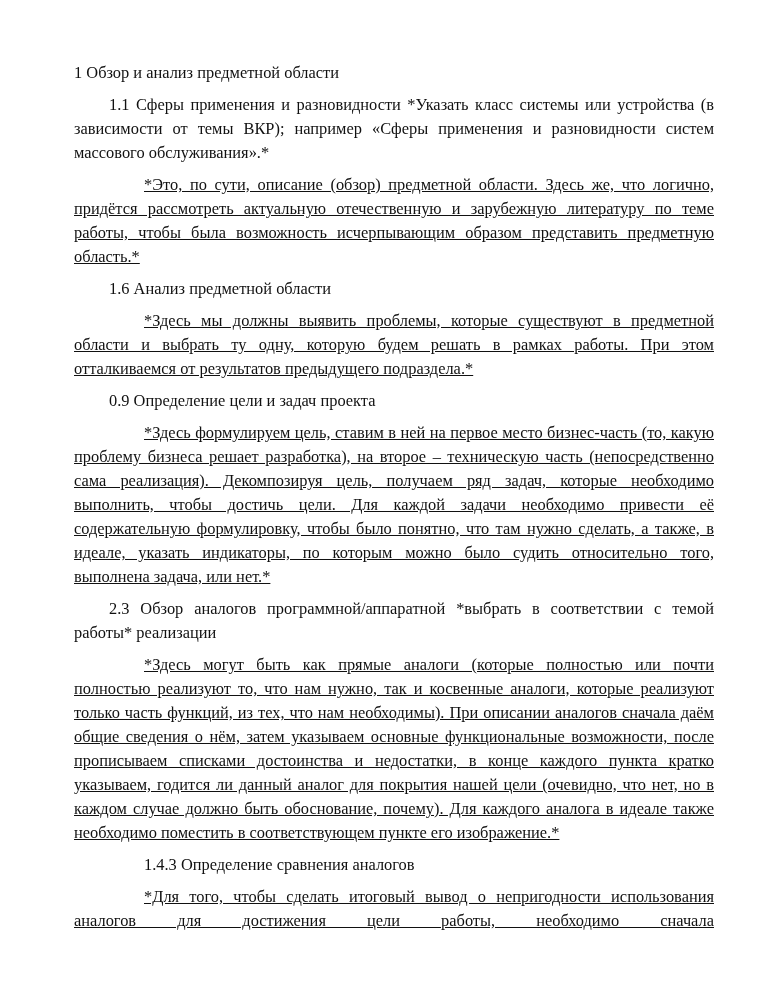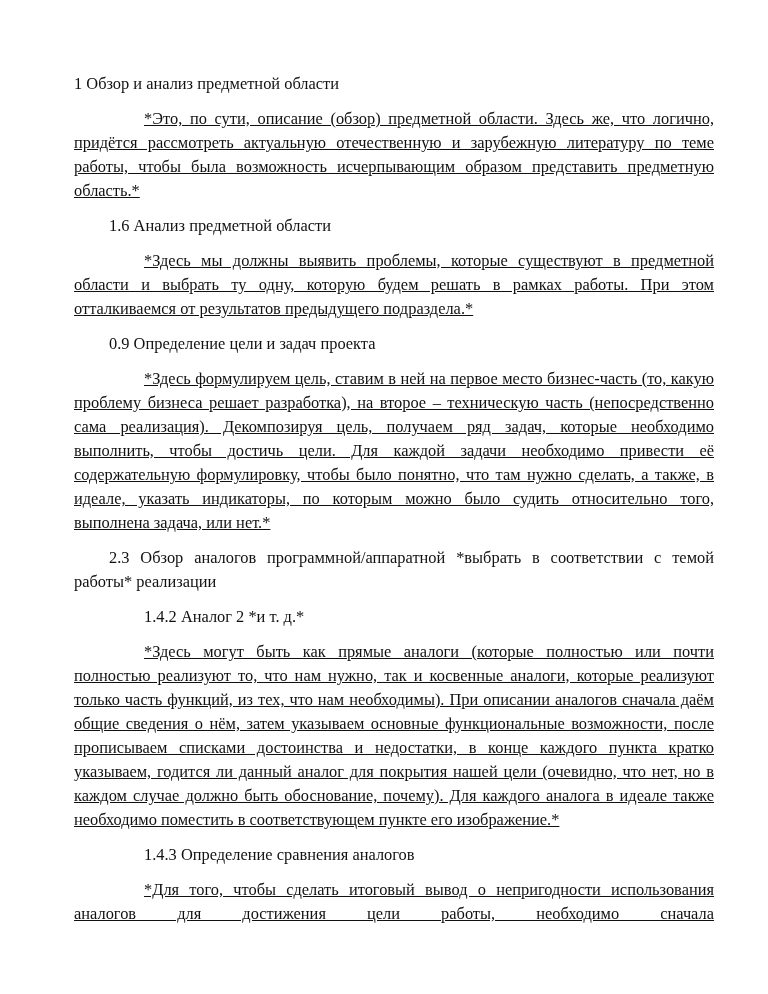--- a/index.html
+++ b/index.html
@@ -7,35 +7,35 @@
   .page {
     position: absolute;
     left: 74px;
     top: 61px;
     width: 640px;
     font-family: "Liberation Serif", serif;
     font-size: 16.4px;
     line-height: 24px;
     color: #111111;
   }
-  .p { margin: 11px 0 8px 0; text-align: justify; }
+  .p { margin: 0 0 8px 0; text-align: justify; }
   .h1 { text-indent: 0; }
   .h2 { text-indent: 35px; }
   .h3 { text-indent: 70px; }
   .body { text-indent: 70px; text-decoration: underline; }
   .last { text-align-last: justify; }
 </style>
 </head>
 <body>
 
 <div class="page">
   <p class="p h1">1 Обзор и анализ предметной области</p>
+  <p class="p h2">1.1 Сферы применения и разновидности *Указать класс системы или устройства (в зависимости от темы ВКР); например «Сферы применения и разновидности систем массового обслуживания».*</p>
   <p class="p body">*Это, по сути, описание (обзор) предметной области. Здесь же, что логично, придётся рассмотреть актуальную отечественную и зарубежную литературу по теме работы, чтобы была возможность исчерпывающим образом представить предметную область.*</p>
   <p class="p h2">1.6 Анализ предметной области</p>
   <p class="p body">*Здесь мы должны выявить проблемы, которые существуют в предметной области и выбрать ту одну, которую будем решать в рамках работы. При этом отталкиваемся от результатов предыдущего подраздела.*</p>
   <p class="p h2">0.9 Определение цели и задач проекта</p>
   <p class="p body">*Здесь формулируем цель, ставим в ней на первое место бизнес-часть (то, какую проблему бизнеса решает разработка), на второе – техническую часть (непосредственно сама реализация). Декомпозируя цель, получаем ряд задач, которые необходимо выполнить, чтобы достичь цели. Для каждой задачи необходимо привести её содержательную формулировку, чтобы было понятно, что там нужно сделать, а также, в идеале, указать индикаторы, по которым можно было судить относительно того, выполнена задача, или нет.*</p>
   <p class="p h2">2.3 Обзор аналогов программной/аппаратной *выбрать в соответствии с темой работы* реализации</p>
-  <p class="p h3">1.4.2 Аналог 2 *и т. д.*</p>
   <p class="p body">*Здесь могут быть как прямые аналоги (которые полностью или почти полностью реализуют то, что нам нужно, так и косвенные аналоги, которые реализуют только часть функций, из тех, что нам необходимы). При описании аналогов сначала даём общие сведения о нём, затем указываем основные функциональные возможности, после прописываем списками достоинства и недостатки, в конце каждого пункта кратко указываем, годится ли данный аналог для покрытия нашей цели (очевидно, что нет, но в каждом случае должно быть обоснование, почему). Для каждого аналога в идеале также необходимо поместить в соответствующем пункте его изображение.*</p>
   <p class="p h3">1.4.3 Определение сравнения аналогов</p>
   <p class="p body last">*Для того, чтобы сделать итоговый вывод о непригодности использования аналогов для достижения цели работы, необходимо сначала</p>
 </div>
 
 </body></html>

